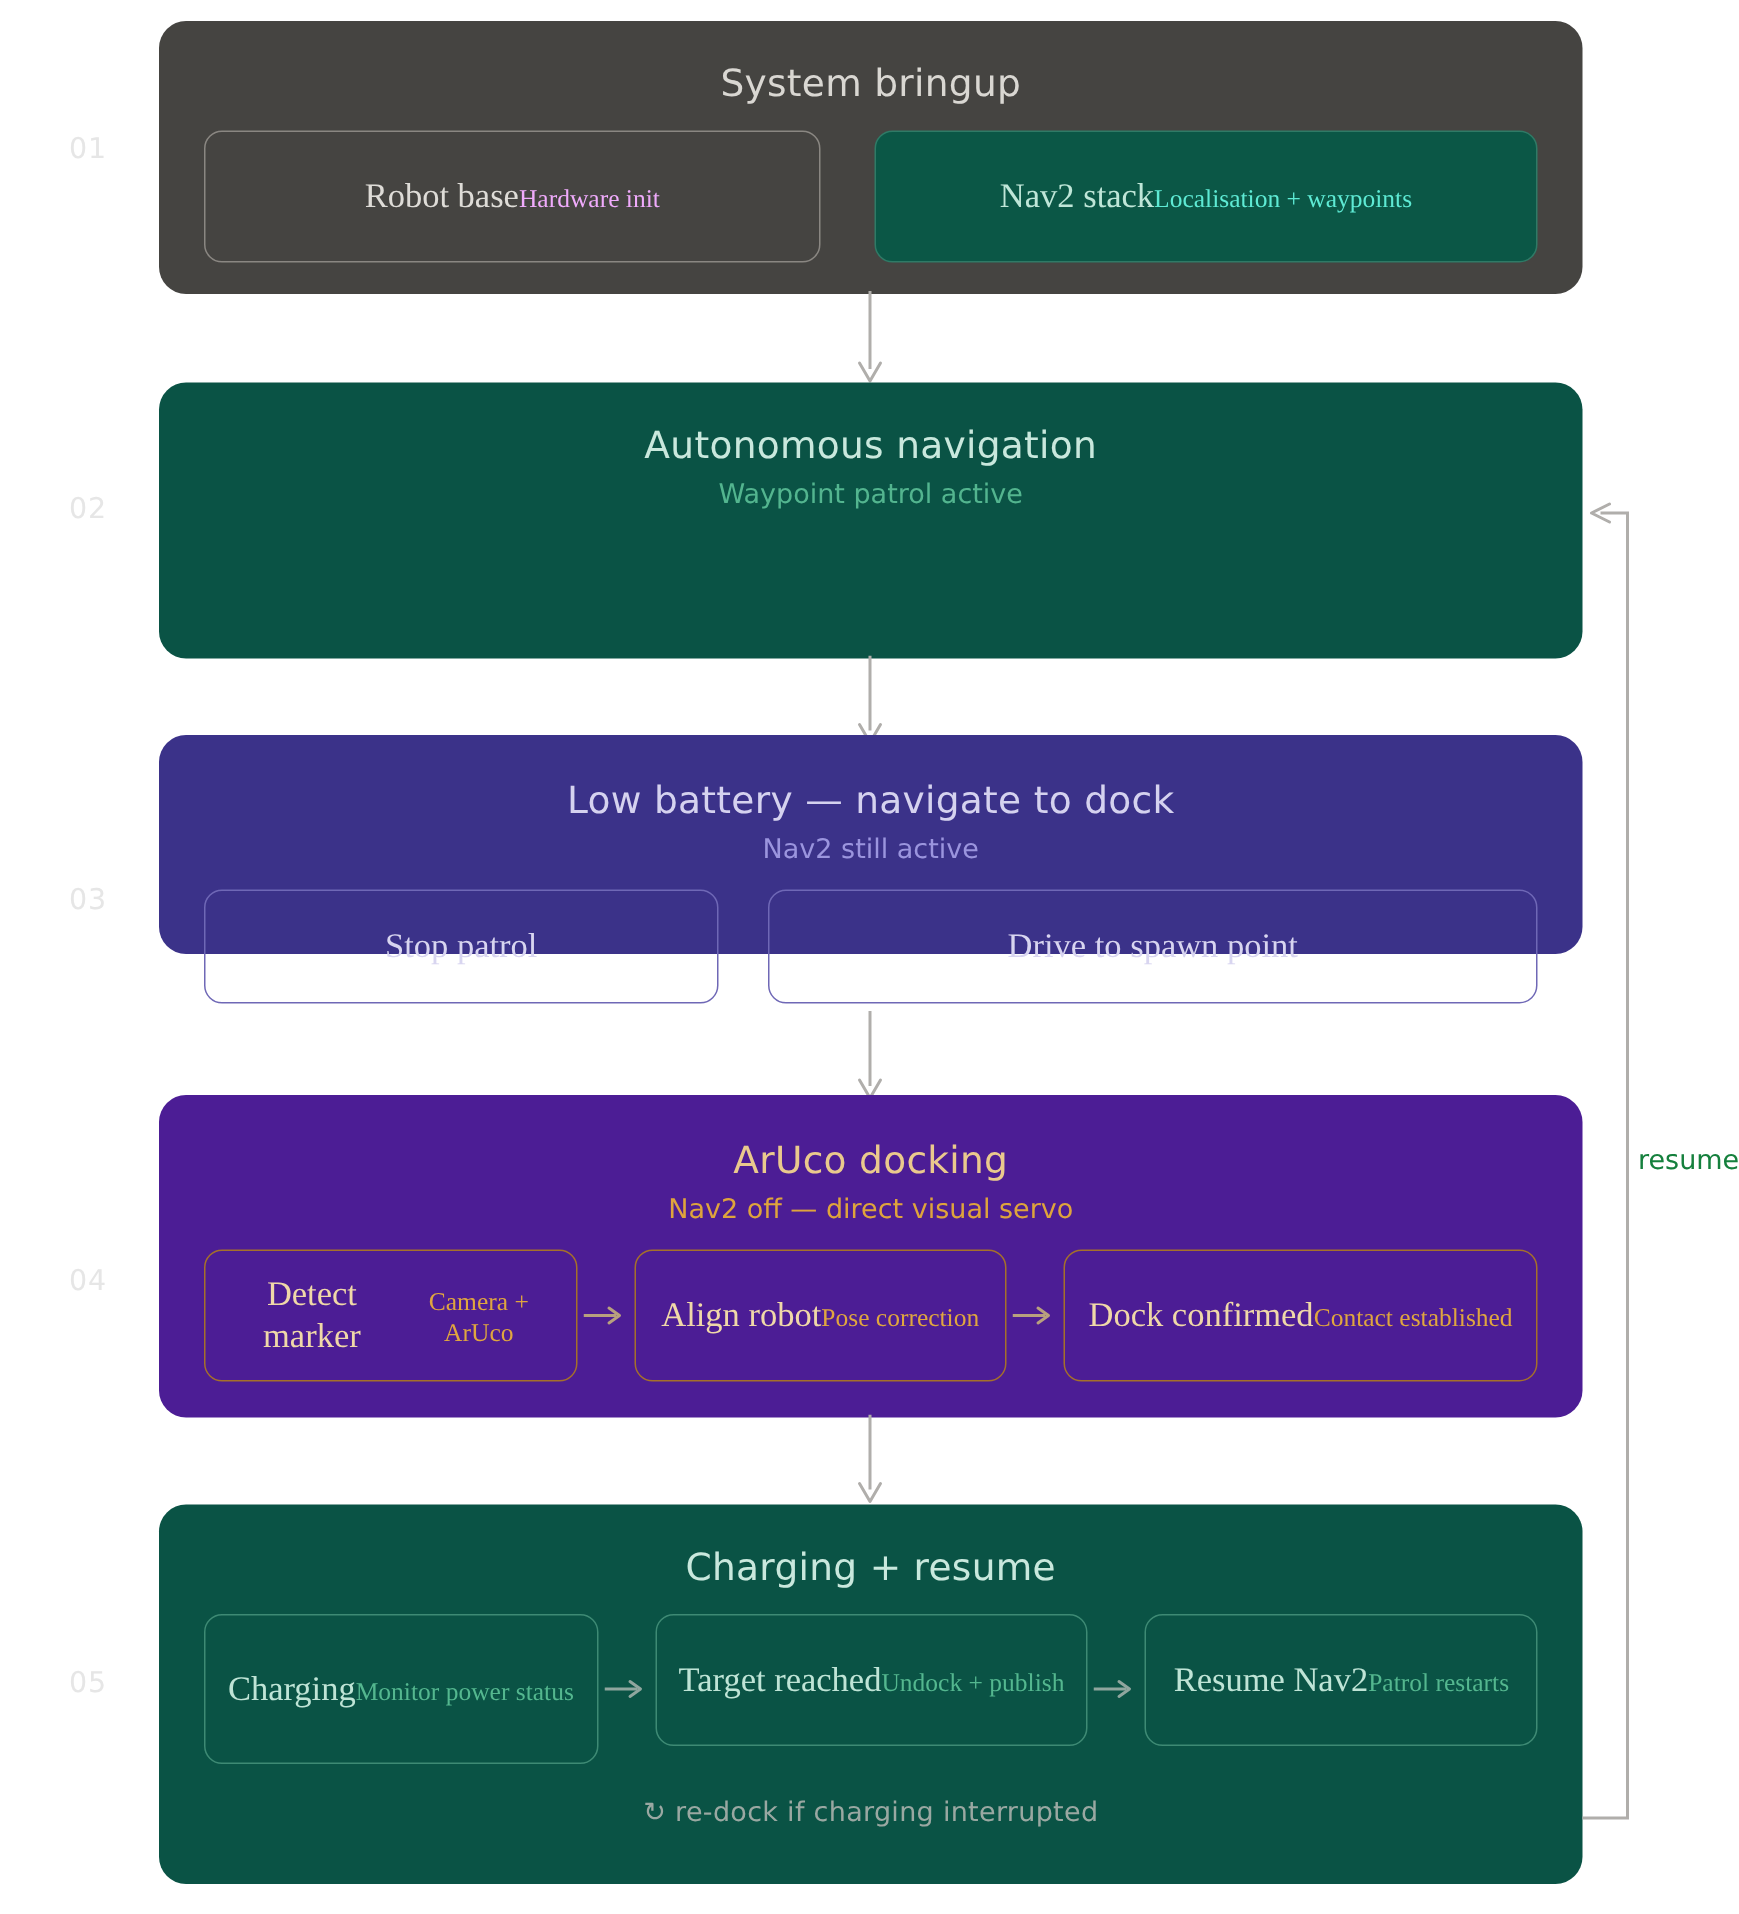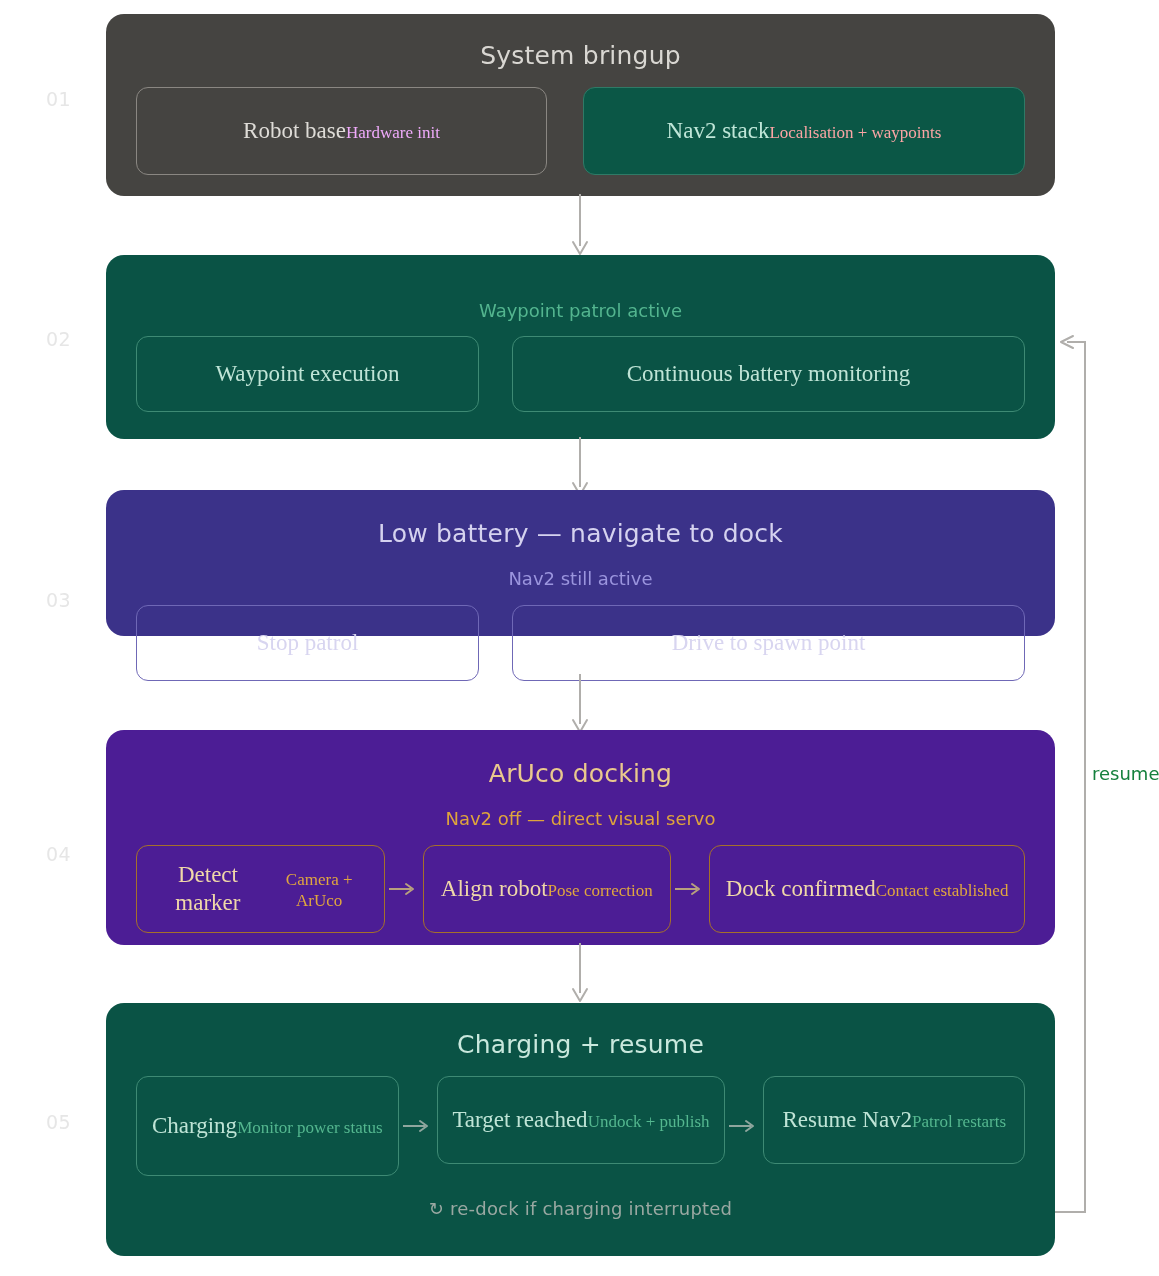--- a/index.html
+++ b/index.html
@@ -44,21 +44,21 @@
   .stage-title {
     text-align: center;
     font-size: 25px;
     line-height: 1.25;
     letter-spacing: .2px;
   }
   .stage-sub {
     text-align: center;
     font-size: 18px;
     line-height: 1.3;
-    margin-top: 18px;
+    margin-top: 6px;
   }
 
   .card-row {
     display: flex;
     align-items: stretch;
     gap: 0px;
   }
   .card {
     border: 1.4px solid rgba(255,255,255,.32);
     border-radius: 12px;
@@ -86,21 +86,21 @@
   
   .stage-01 { background: #454441; }
   .stage-01 .stage-title { color: #d9d7d2; }
   .stage-01 .card.neutral { border-color: #8a8782; }
   .stage-01 .card.neutral .card-title { color: #dedcd7; }
   .stage-01 .card.neutral .card-sub   { color: #f0abfc; }
   .stage-01 .card.green {
     background: #0b5746; border-color: #2f7a66;
   }
   .stage-01 .card.green .card-title { color: #bfe6d8; }
-  .stage-01 .card.green .card-sub   { color: #fca5a5; }
+  .stage-01 .card.green .card-sub   { color: #5eead4; }
 
   .stage-02 { background: #0a5345; }
   .stage-02 .stage-title { color: #c9e8dd; }
   .stage-02 .stage-sub   { color: #53b58f; }
   .stage-02 .card { border-color: #3e8a74; }
   .stage-02 .card .card-title { color: #bfe4d6; }
 
   .stage-03 { background: #3b3289; }
   .stage-03 .stage-title { color: #d5d2ef; }
   .stage-03 .stage-sub   { color: #9b95de; }
@@ -165,30 +165,22 @@
       </div>
     </div>
   </div>
 
   <svg class="connector" style="left:560px; top:194px; width:40px; height:64px;" viewBox="0 0 40 64">
     <line x1="20" y1="0" x2="20" y2="52" stroke="#b0aeab" stroke-width="2"></line>
     <path d="M13 48 L20 60 L27 48" fill="none" stroke="#b0aeab" stroke-width="2" stroke-linecap="round" stroke-linejoin="round"></path>
   </svg>
 
   <div class="stage stage-02" style="top:255px; height:184px; padding-top:26px;">
+    <div class="stage-title">Autonomous navigation</div>
     <div class="stage-sub">Waypoint patrol active</div>
-    <div class="card-row" style="margin-top:14px;">
-      <div class="card" style="width:343px; height:76px;">
-        <div class="card-title">Waypoint execution</div>
-      </div>
-      <div style="width:33px;"></div>
-      <div class="card" style="width:513px; height:76px;">
-        <div class="card-title">Continuous battery monitoring</div>
-      </div>
-    </div>
   </div>
 
   <svg class="connector" style="left:560px; top:437px; width:40px; height:62px;" viewBox="0 0 40 62">
     <line x1="20" y1="0" x2="20" y2="50" stroke="#b0aeab" stroke-width="2"></line>
     <path d="M13 46 L20 58 L27 46" fill="none" stroke="#b0aeab" stroke-width="2" stroke-linecap="round" stroke-linejoin="round"></path>
   </svg>
 
   <div class="stage stage-03" style="top:490px; height:146px; padding-top:28px;">
     <div class="stage-title">Low battery — navigate to dock</div>
     <div class="stage-sub">Nav2 still active</div>

